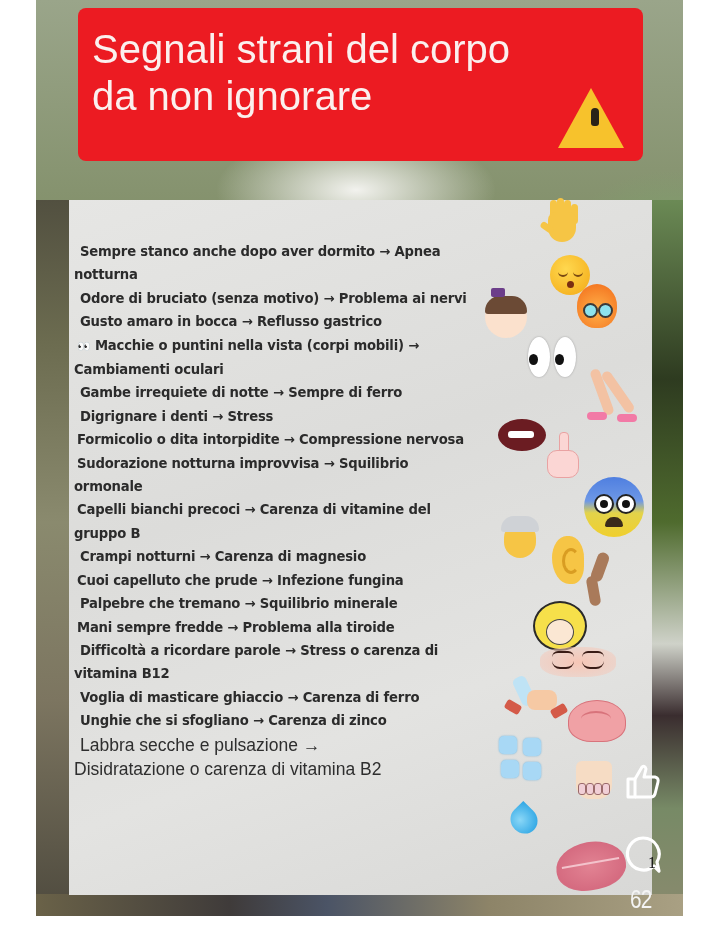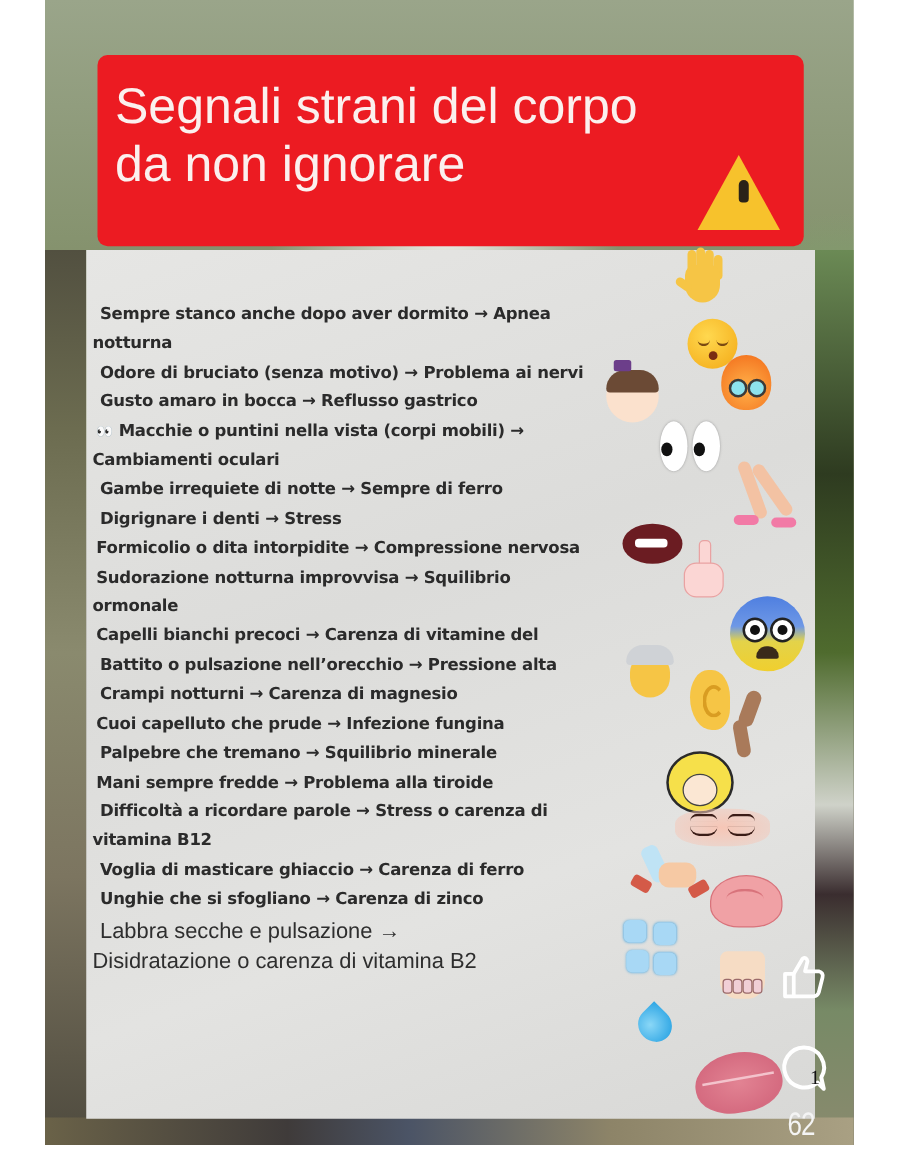--- a/index.html
+++ b/index.html
@@ -23,21 +23,21 @@
   .photo .right-strip {
     position: absolute; right: 0; top: 200px; width: 31px; height: 716px;
     background: linear-gradient(180deg, #6b8a55 0%, #2e3b20 25%, #4f6b2e 45%, #cfd2c9 62%, #3a2d2f 72%, #778a66 85%, #8a8a6e 100%);
   }
   .photo .bottom-strip {
     position: absolute; left: 0; bottom: 0; width: 647px; height: 22px;
     background: linear-gradient(90deg, #6a6248 0%, #3f3b3a 30%, #4b5466 45%, #8d8468 70%, #a9a083 100%);
   }
   .banner {
     position: absolute; left: 78px; top: 8px; width: 565px; height: 153px;
-    background: #ec1b22; border-radius: 8px; margin-top: 36px;
+    background: #ec1b22; border-radius: 8px;
   }
   .banner-title {
     position: absolute; left: 14px; top: 18px; width: 520px;
     color: #fbf0ee; font-family: "Liberation Sans", sans-serif; font-size: 40px; line-height: 47px;
     margin: 0; font-weight: normal;
   }
   .warn {
     position: absolute; left: 480px; top: 80px; width: 0; height: 0;
     border-left: 33px solid transparent; border-right: 33px solid transparent;
     border-bottom: 60px solid #f7c22c;
@@ -154,21 +154,21 @@
   <div class="row ind">Odore di bruciato (senza motivo) → Problema ai nervi</div>
   <div class="row ind">Gusto amaro in bocca → Reflusso gastrico</div>
   <div class="row ind2"><span style="font-weight:normal;font-size:11px;">👀</span> <span>Macchie o puntini nella vista (corpi mobili) →</span></div>
   <div class="row">Cambiamenti oculari</div>
   <div class="row ind">Gambe irrequiete di notte → Sempre di ferro</div>
   <div class="row ind">Digrignare i denti → Stress</div>
   <div class="row ind2">Formicolio o dita intorpidite → Compressione nervosa</div>
   <div class="row ind2">Sudorazione notturna improvvisa → Squilibrio</div>
   <div class="row">ormonale</div>
   <div class="row ind2">Capelli bianchi precoci → Carenza di vitamine del</div>
-  <div class="row ind">Battito o pulsazione nell’orecchio → Pressione alta</div>
+  <div class="row">gruppo B</div>
   <div class="row ind">Crampi notturni → Carenza di magnesio</div>
   <div class="row ind2">Cuoi capelluto che prude → Infezione fungina</div>
   <div class="row ind">Palpebre che tremano → Squilibrio minerale</div>
   <div class="row ind2">Mani sempre fredde → Problema alla tiroide</div>
   <div class="row ind">Difficoltà a ricordare parole → Stress o carenza di</div>
   <div class="row">vitamina B12</div>
   <div class="row ind">Voglia di masticare ghiaccio → Carenza di ferro</div>
   <div class="row ind">Unghie che si sfogliano → Carenza di zinco</div>
   <div class="row plain ind">Labbra secche e pulsazione →</div>
   <div class="row plain">Disidratazione o carenza di vitamina B2</div>

